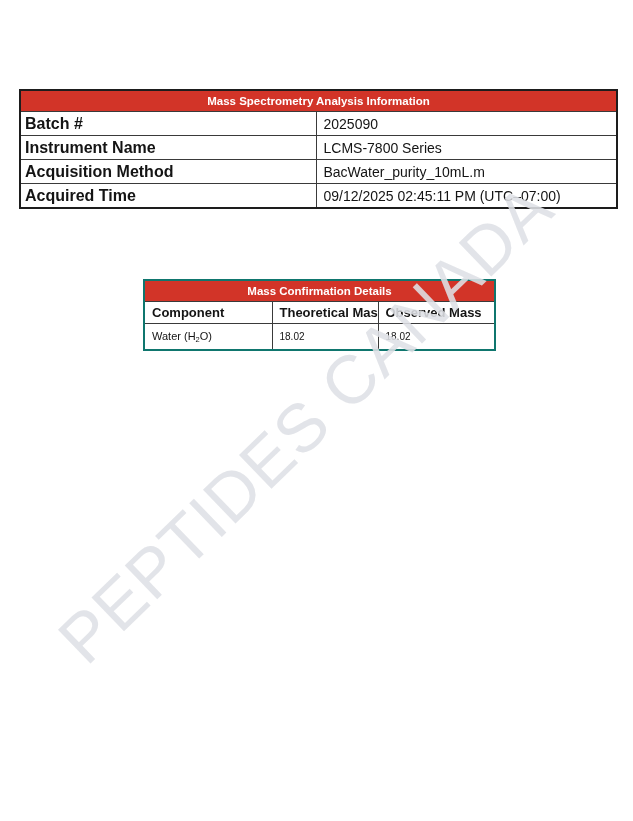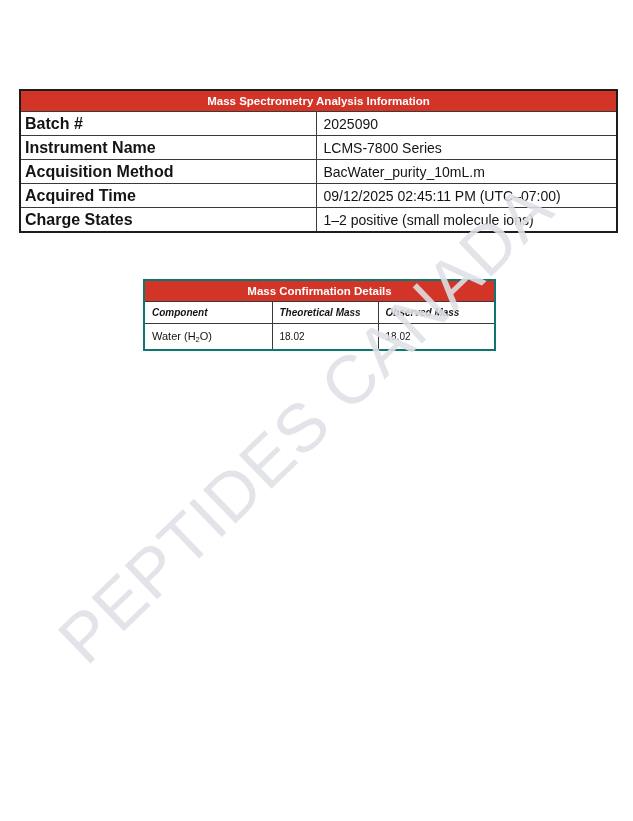--- a/index.html
+++ b/index.html
@@ -65,23 +65,22 @@
 
   
   table.conf {
     left: 143px;
     top: 279px;
     width: 351px;
     border: 2px solid #0f766e;
   }
   table.conf td.colhead {
     font-weight: bold;
-    font-size: 10px;
+    font-size: 13px;
     height: 21px;
-    font-style: italic;
   }
   table.conf td.cell {
     font-size: 10px;
     height: 23px;
   }
   table.conf td.component {
     font-size: 11px;
     margin-left: 28px;
   }
   table.conf td.component-small {
@@ -137,24 +136,20 @@
         <td class="val">LCMS-7800 Series</td>
       </tr>
       <tr>
         <td class="lbl">Acquisition Method</td>
         <td class="val">BacWater_purity_10mL.m</td>
       </tr>
       <tr>
         <td class="lbl">Acquired Time</td>
         <td class="val">09/12/2025 02:45:11 PM (UTC–07:00)</td>
       </tr>
-      <tr>
-        <td class="lbl">Charge States</td>
-        <td class="val">1–2 positive (small molecule ions)</td>
-      </tr>
     </tbody>
   </table>
 
   <table class="report conf">
     <colgroup>
       <col style="width:128px">
       <col style="width:106px">
       <col style="width:117px">
     </colgroup>
     <tbody>

